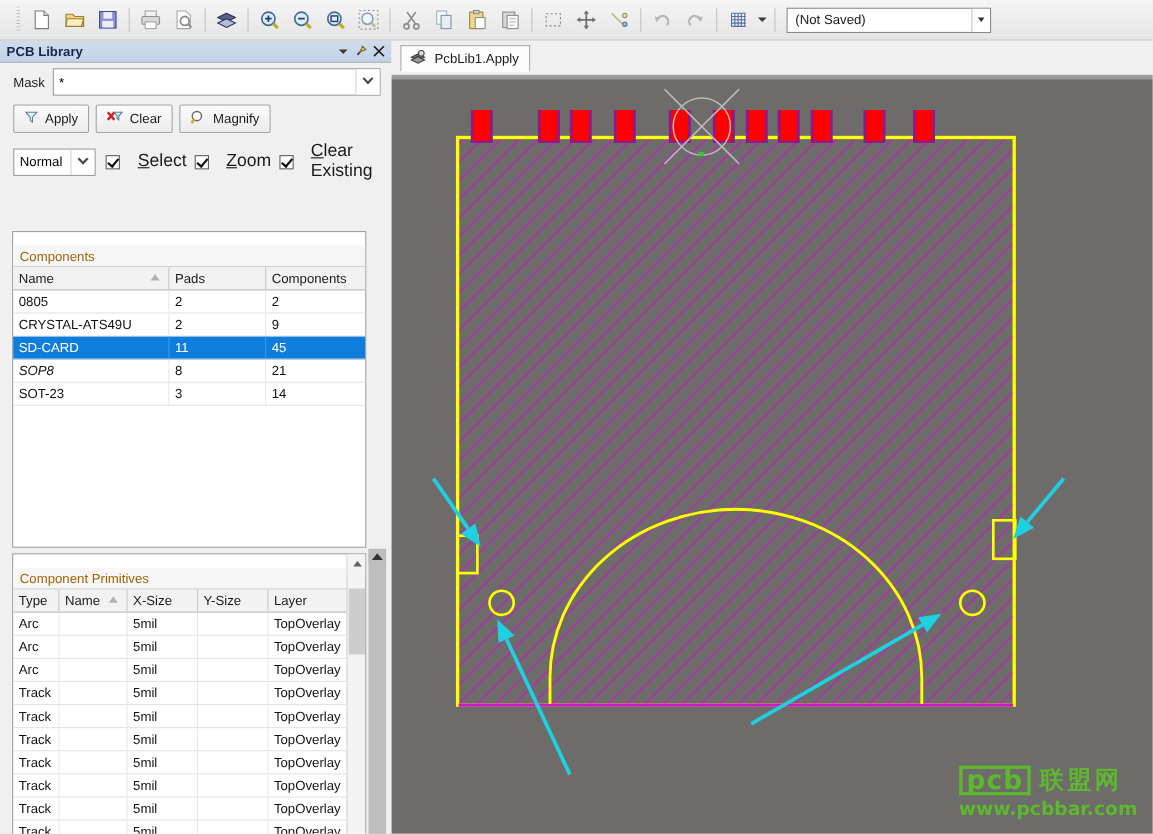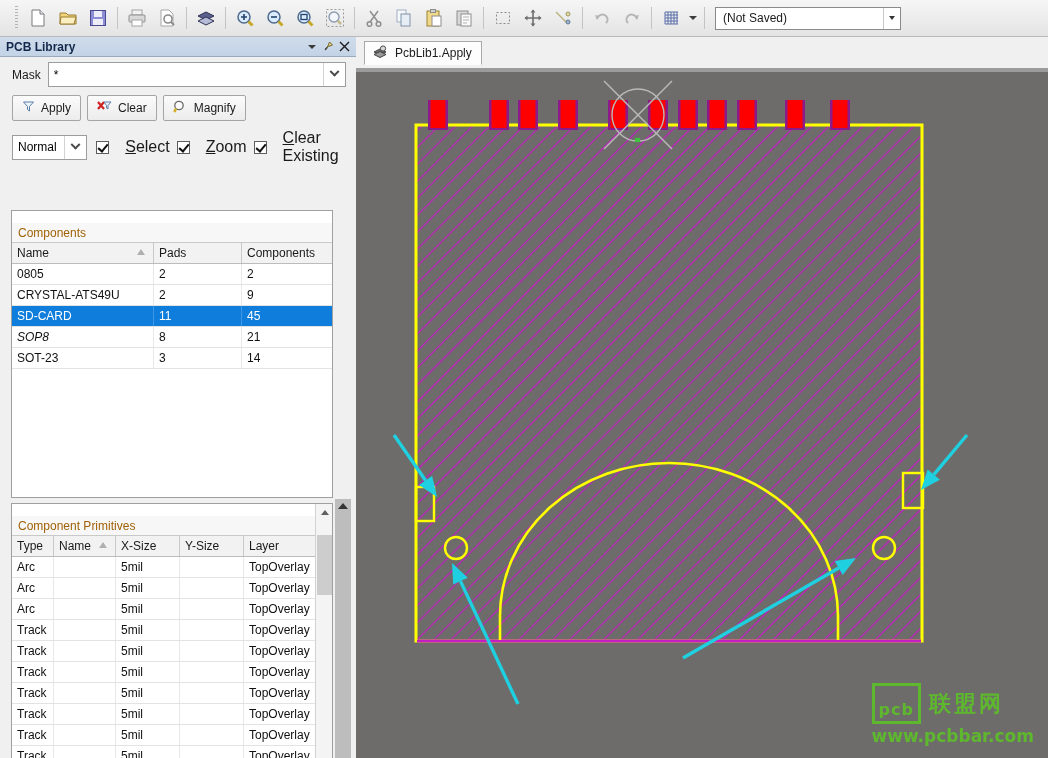--- a/index.html
+++ b/index.html
@@ -149,22 +149,22 @@
   #canvas-sep { height: 4px; background: #9b9b9b; }
   #canvas {
     position: absolute; left: 0; top: 35px; width: 692px; height: 686px;
     background: #6e6c6a; overflow: hidden;
   }
 
   
   #wm { position: absolute; right: 14px; bottom: 12px; text-align: left; }
   #wm-row { display: flex; align-items: center; gap: 8px; }
   #wm-pcb {
-    border: 3px solid #5eb82e; color: #5eb82e; font-weight: bold; font-size: 16px;
-    line-height: 18px; padding: 15px 4px 2px 4px; letter-spacing: 1px; font-family: "DejaVu Sans", sans-serif;
+    border: 3px solid #5eb82e; color: #5eb82e; font-weight: bold; font-size: 24px;
+    line-height: 18px; padding: 1px 4px 2px 4px; letter-spacing: 1px; font-family: "DejaVu Sans", sans-serif;
   }
   #wm-cn { color: #5eb82e; font-size: 22px; font-weight: bold; letter-spacing: 3px; font-family:"DejaVu Sans", sans-serif; }
   #wm-url { color: #5eb82e; font-size: 17px; font-weight: bold; margin-top: 2px; font-family: "DejaVu Sans", sans-serif; }
 </style>
 </head>
 <body>
 
 <div id="app">
 
   <div id="toolbar">

